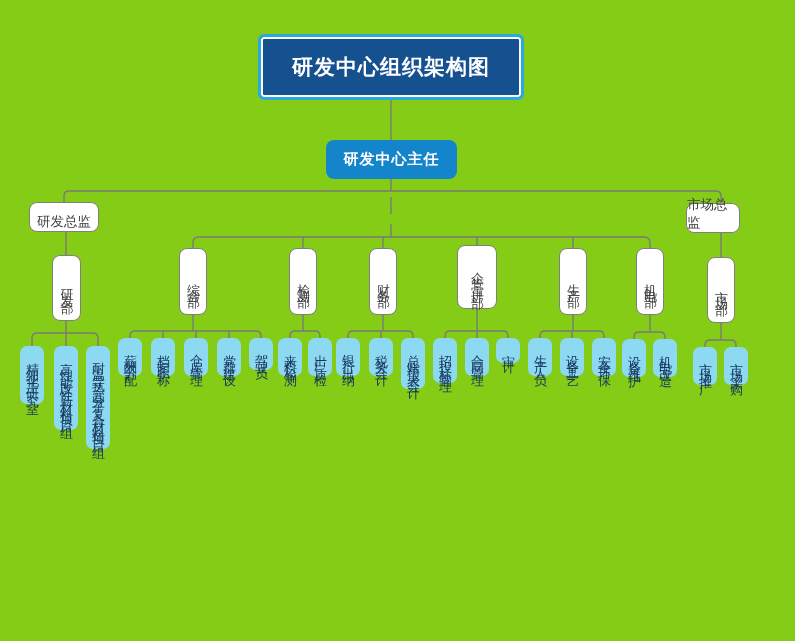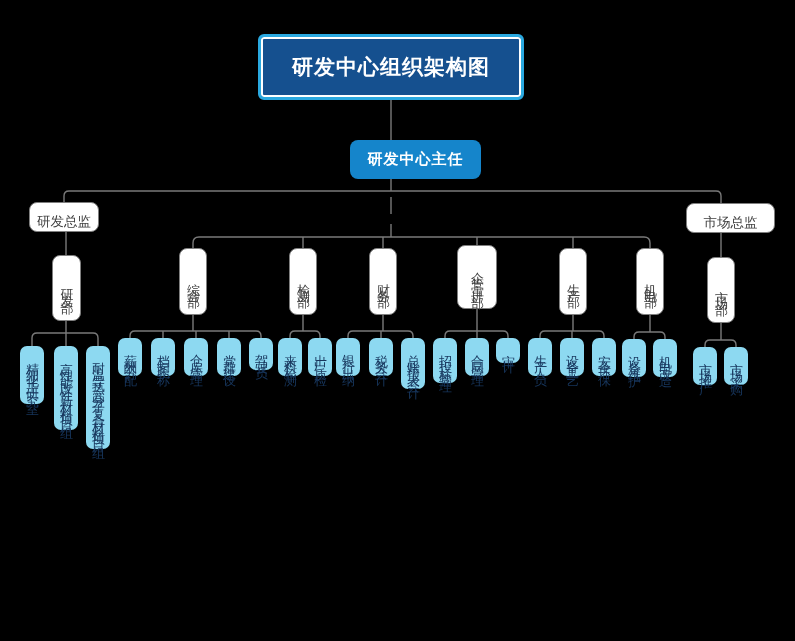--- a/index.html
+++ b/index.html
@@ -1,17 +1,17 @@
 <!DOCTYPE html>
 <html style="--title-fill: #15508F; --title-border: #2AA9E0; --director-fill: #1585CB; --leaf-fill: #8DD9F1; --leaf-text: #17365D; --line: #7A7A7A; --node-border: #7F7F7F;"><head>
 <meta charset="utf-8">
 <style>
   html,body{margin:0;padding:0;background:#fff;}
   body{font-family:"DejaVu Sans","Liberation Sans",sans-serif;}
-  #stage{position:relative;width:795px;height:641px;background:#000000;overflow:hidden;}
+  #stage{position:relative;width:795px;height:641px;background:#84cc16;overflow:hidden;}
   #wires{position:absolute;left:0;top:0;width:795px;height:641px;}
   #wires path{fill:none;stroke:var(--line,#7a7a7a);stroke-width:1.4;}
   .node{position:absolute;box-sizing:border-box;display:flex;align-items:center;justify-content:center;}
   .title-box{
     width:266px;height:66px;border-radius:6px;
     background:var(--title-fill,#15508F);
     border:3px solid var(--title-border,#2AA9E0);
     box-shadow:inset 0 0 0 2px #ffffff;
     color:#fff;font-weight:bold;font-size:21px;letter-spacing:1px;
   }
@@ -73,28 +73,28 @@
       <path d="M477 309 V331 M445 338 V336 Q445 331 450 331 H503 Q508 331 508 336 V338 M477 331 V338"></path>
       <path d="M573 315 V331 M540 338 V336 Q540 331 545 331 H599 Q604 331 604 336 V338 M572 331 V338"></path>
       <path d="M650 315 V332 M634 339 V337 Q634 332 639 332 H660 Q665 332 665 337 V339"></path>
       <path d="M721 323 V340 M705 347 V345 Q705 340 710 340 H731 Q736 340 736 345 V347"></path>
     </g>
   </svg>
 
   <div class="node title-box" style="left:258px;top:34px;">
     <span>研发中心组织架构图</span>
   </div>
-  <div class="node director-box" style="left:326px;top:140px;margin-left:24px;">
+  <div class="node director-box" style="left:326px;top:140px;">
     <span>研发中心主任</span>
   </div>
 
   <div class="node sup-box" style="left:29px;top:202px;width:70px;">
     <span>研发总监</span>
   </div>
-  <div class="node sup-box" style="left:686px;top:203px;width:89px;">
+  <div class="node sup-box" style="left:686px;top:203px;width:54px;">
     <span>市场总监</span>
   </div>
 
   <div class="node dept" style="left:52px;top:255px;width:29px;height:66px;">
     <span class="vtext">研发部</span>
   </div>
   <div class="node dept" style="left:179px;top:248px;width:28px;height:67px;">
     <span class="vtext">综合部</span>
   </div>
   <div class="node dept" style="left:289px;top:248px;width:28px;height:67px;">

